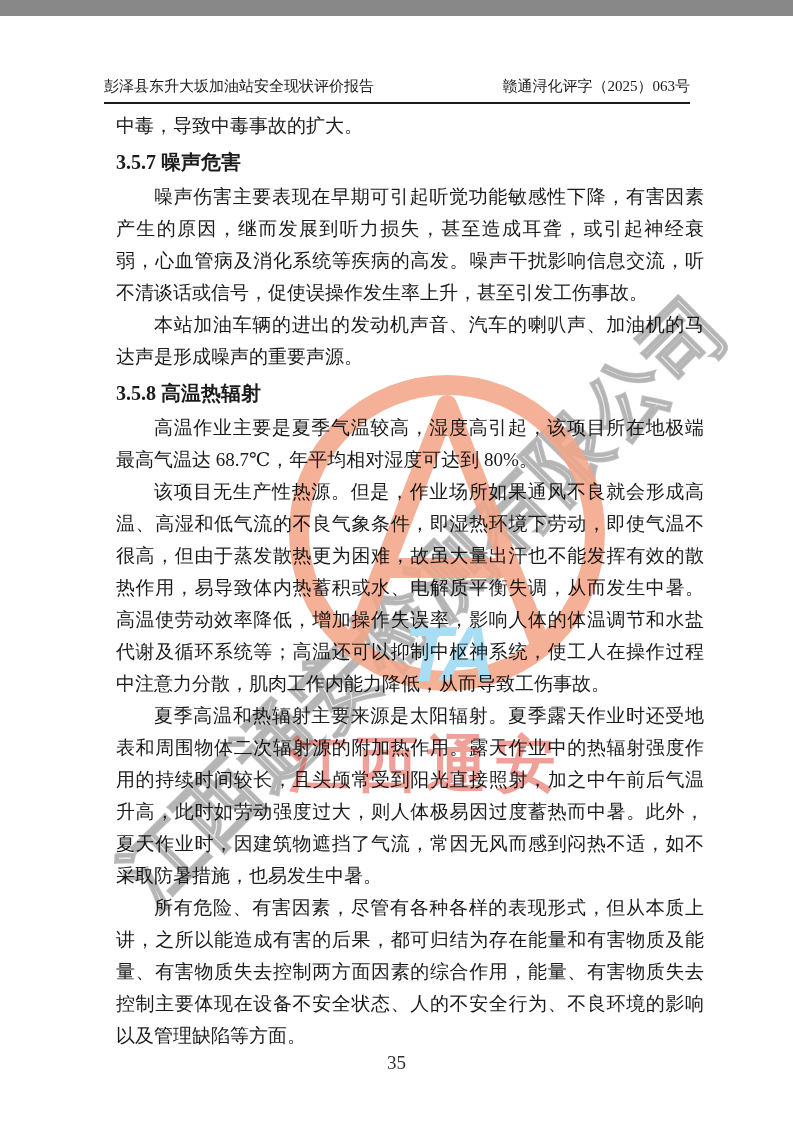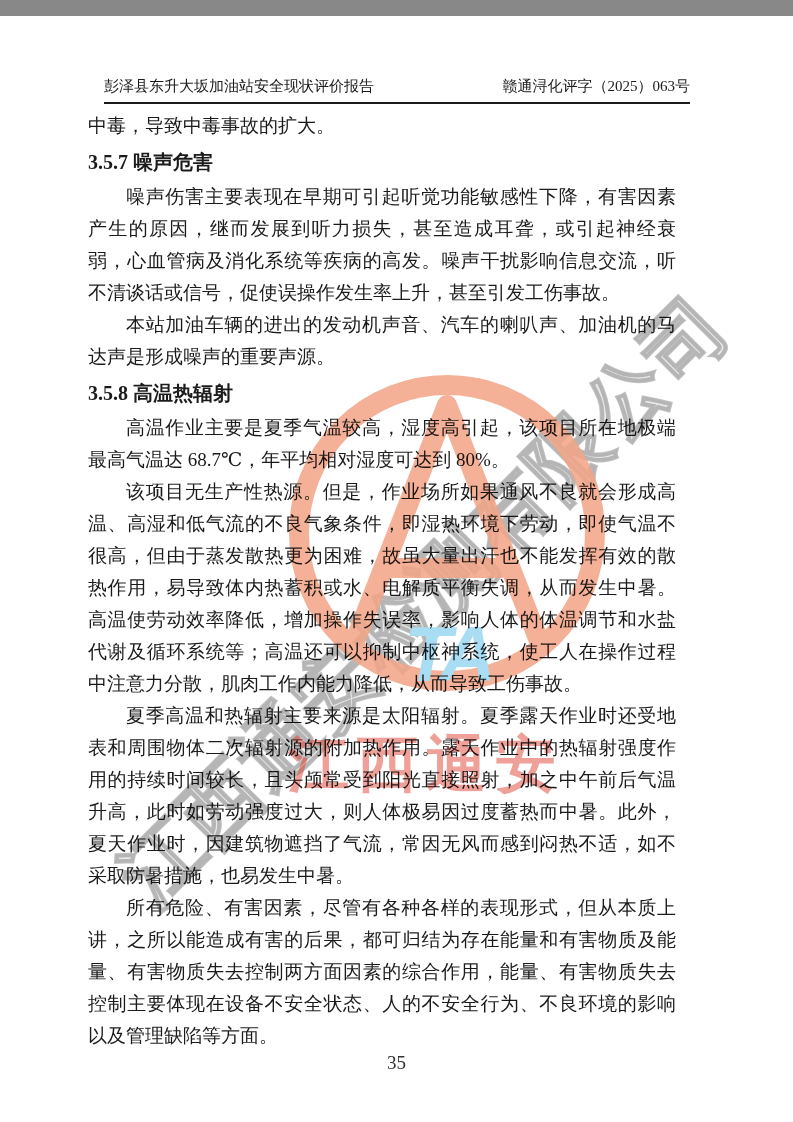--- a/index.html
+++ b/index.html
@@ -16,21 +16,21 @@
   .hdr{
     position:absolute;left:104px;top:58px;width:586px;
     display:flex;justify-content:space-between;align-items:flex-end;
     font-size:15px;line-height:24px;
     border-bottom:2px solid #1b1b1b;
     padding-bottom:4px;
   }
   .hdr .r{font-weight:normal;}
   
   .bodytxt{
-    position:absolute;left:88px;top:94px;width:588px;
+    position:absolute;left:116px;top:94px;width:588px;
     font-size:19px;line-height:32px;
     text-align:justify;
   }
   .bodytxt p{margin:0;}
   .bodytxt p.ind{text-indent:2em;}
   .bodytxt h3{
     margin:3px 0 2px 0;
     font-size:20px;line-height:34px;font-weight:bold;
   }
   .bodytxt h3.kai{

